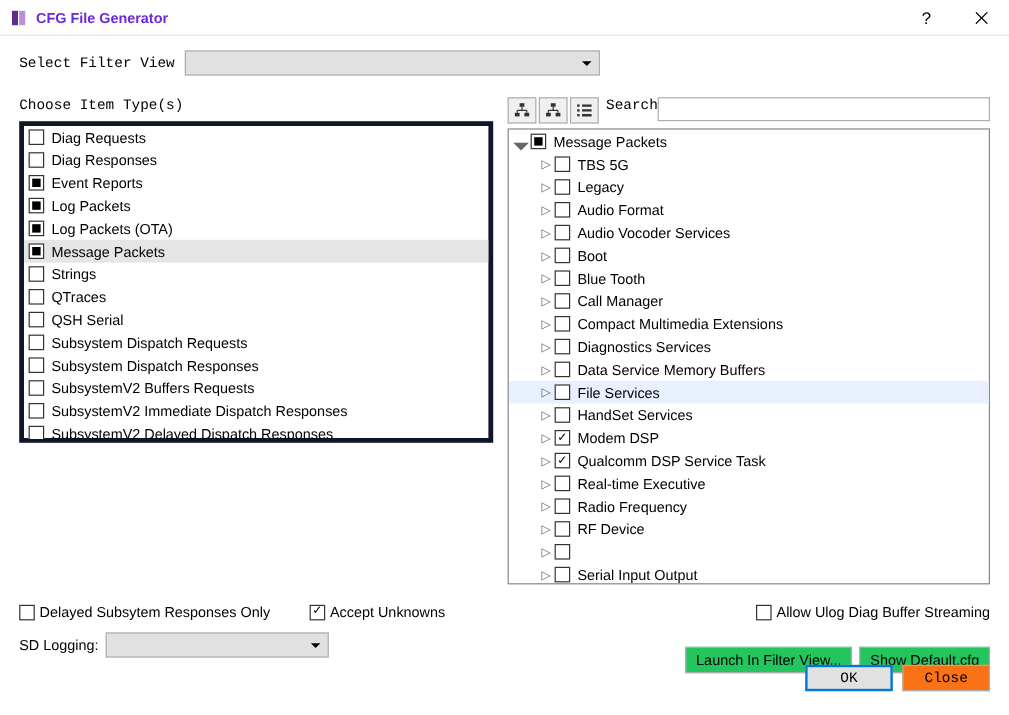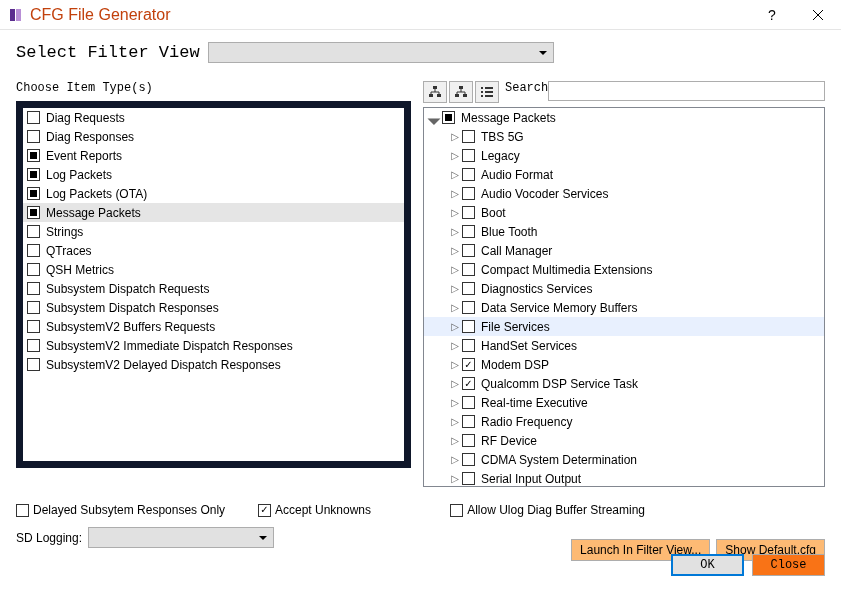--- a/index.html
+++ b/index.html
@@ -1,35 +1,35 @@
 <!DOCTYPE html>
 <html><head>
 <meta charset="utf-8">
 <style>
 * { box-sizing: border-box; font-family: "Segoe UI", Tahoma, sans-serif; font-size: 12px; }
 body { margin: 0; background: #fff; width: 841px; height: 596px; overflow: hidden; position: relative; }
 
 .titlebar { height: 30px; display: flex; align-items: center; padding: 0 0 0 8px; border-bottom: 1px solid #e5e5e5; }
 .title-icon { width: 16px; height: 16px; margin-right: 6px; }
-.title-text { flex: 1; font-size: 16px; color: #c2410c; }
+.title-text { flex: 1; font-size: 12px; color: #6d28d9; font-weight: bold; }
 .title-btn { width: 46px; height: 30px; display: flex; align-items: center; justify-content: center; cursor: pointer; }
 
 .content { padding: 12px 16px 8px 16px; }
 
 .filter-row { display: flex; align-items: center; margin-bottom: 18px; }
-.filter-label { font-family: "Courier New", monospace; font-size: 17px; margin-right: 8px; }
+.filter-label { font-family: "Courier New", monospace; font-size: 12px; margin-right: 8px; }
 .filter-select { width: 346px; height: 21px; border: 1px solid #adadad; background: #e1e1e1; position: relative; }
 .filter-select::after { content: ""; position: absolute; right: 6px; top: 8px; border-left: 4px solid transparent; border-right: 4px solid transparent; border-top: 4px solid #000; }
 
 .two-col { display: flex; gap: 12px; }
 .left-col { width: 395px; }
 .right-col { flex: 1; }
 
 .choose-label { font-family: "Courier New", monospace; font-size: 12px; margin-bottom: 6px; display: block; }
-.item-list { border: 7px solid #0f172a; height: 367px; overflow: auto; }
+.item-list { border: 4px solid #0f172a; height: 268px; overflow: auto; }
 .item-row { display: flex; align-items: center; height: 19px; padding: 0 4px; cursor: pointer; }
 .item-row.sel { background: #e5e5e5; }
 .chk { width: 13px; height: 13px; border: 1px solid #333; margin-right: 6px; display: flex; align-items: center; justify-content: center; flex-shrink: 0; background: #fff; }
 .chk.partial::after { content: ""; width: 7px; height: 7px; background: #000; }
 .chk.checked::after { content: "✓"; font-size: 10px; line-height: 1; color: #000; }
 .item-label { color: #000; }
 
 .right-toolbar { display: flex; margin-bottom: 2px; height: 24px; }
 .tool-btn { width: 24px; height: 22px; border: 1px solid #adadad; background: #f0f0f0; margin-right: 2px; display: flex; align-items: center; justify-content: center; cursor: pointer; }
 .search-label { font-family: "Courier New", monospace; font-size: 12px; margin-left: 4px; margin-right: 0; }
@@ -51,21 +51,21 @@
 .bc-left { display: flex; align-items: center; width: 395px; }
 .bc-item { display: flex; align-items: center; cursor: pointer; }
 .bc-item .chk { margin-right: 4px; }
 
 .sd-row { display: flex; align-items: center; margin-top: 10px; font-family: "Courier New", monospace; }
 .sd-label { margin-right: 6px; }
 .sd-select { width: 186px; height: 21px; border: 1px solid #adadad; background: #e1e1e1; position: relative; }
 .sd-select::after { content: ""; position: absolute; right: 6px; top: 8px; border-left: 4px solid transparent; border-right: 4px solid transparent; border-top: 4px solid #000; }
 
 .right-buttons { position: absolute; right: 16px; top: 539px; display: flex; gap: 6px; }
-.btn { height: 22px; border: 1px solid #adadad; background: #fdba74; padding: 0 8px; font-family: "Courier New", monospace; font-size: 12px; cursor: pointer; display: flex; align-items: center; }
+.btn { height: 22px; border: 1px solid #adadad; background: #22c55e; padding: 0 8px; font-family: "Courier New", monospace; font-size: 12px; cursor: pointer; display: flex; align-items: center; }
 
 .ok-close { position: absolute; right: 16px; bottom: 20px; display: flex; gap: 8px; }
 .ok-btn { width: 73px; height: 22px; border: 2px solid #0078d7; background: #e1e1e1; font-family: "Courier New", monospace; cursor: pointer; }
 .close-btn { width: 73px; height: 22px; border: 1px solid #adadad; background: #f97316; font-family: "Courier New", monospace; cursor: pointer; }
 
 
 .tree-scroll::-webkit-scrollbar { width: 17px; }
 .tree-scroll::-webkit-scrollbar-track { background: #f0f0f0; }
 .tree-scroll::-webkit-scrollbar-thumb { background: #cdcdcd; border: 1px solid #a0a0a0; }
 .tree-scroll::-webkit-scrollbar-button { background: #f0f0f0; height: 17px; border: 1px solid #d0d0d0; }
@@ -127,21 +127,21 @@
           <div class="item-row">
             <div class="chk"></div>
             <span class="item-label">Strings</span>
           </div>
           <div class="item-row">
             <div class="chk"></div>
             <span class="item-label">QTraces</span>
           </div>
           <div class="item-row">
             <div class="chk"></div>
-            <span class="item-label">QSH Metrics</span>
+            <span class="item-label">QSH Serial</span>
           </div>
           <div class="item-row">
             <div class="chk"></div>
             <span class="item-label">Subsystem Dispatch Requests</span>
           </div>
           <div class="item-row">
             <div class="chk"></div>
             <span class="item-label">Subsystem Dispatch Responses</span>
           </div>
           <div class="item-row">
@@ -284,21 +284,20 @@
               <span class="tree-label">Radio Frequency</span>
             </div>
             <div class="tree-row indent-1">
               <span class="expander">▷</span>
               <div class="tree-chk"></div>
               <span class="tree-label">RF Device</span>
             </div>
             <div class="tree-row indent-1">
               <span class="expander">▷</span>
               <div class="tree-chk"></div>
-              <span class="tree-label">CDMA System Determination</span>
             </div>
             <div class="tree-row indent-1">
               <span class="expander">▷</span>
               <div class="tree-chk"></div>
               <span class="tree-label">Serial Input Output</span>
             </div>
           </div>
       </div>
     </div>
   </div>
@@ -309,21 +308,21 @@
         <div id="chk-delayed" class="chk"></div>
         <span>Delayed Subsytem Responses Only</span>
       </div>
       <div style="flex:1"></div>
       <div class="bc-item" style="margin-right:40px">
         <div id="chk-accept" class="chk checked"></div>
         <span>Accept Unknowns</span>
       </div>
     </div>
     <div style="flex:1"></div>
-    <div class="bc-item" style="margin-right:180px">
+    <div class="bc-item" style="">
       <div id="chk-ulog" class="chk"></div>
       <span>Allow Ulog Diag Buffer Streaming</span>
     </div>
   </div>
 
   <div class="sd-row">
     <span class="sd-label">SD Logging:</span>
     <div class="sd-select"></div>
   </div>
 </div>

